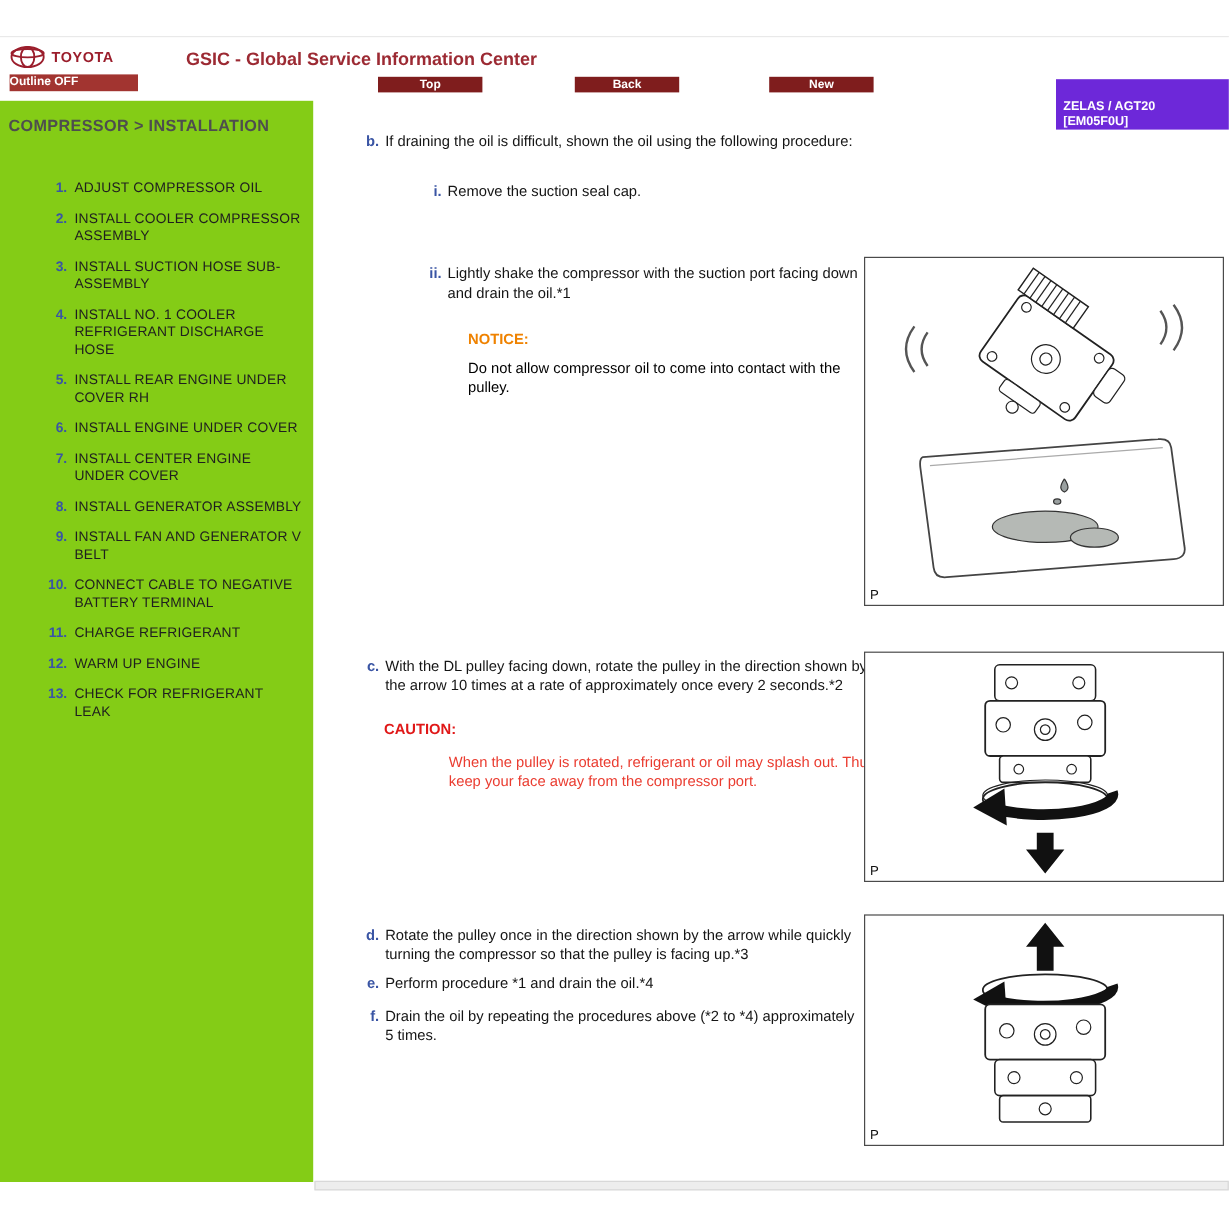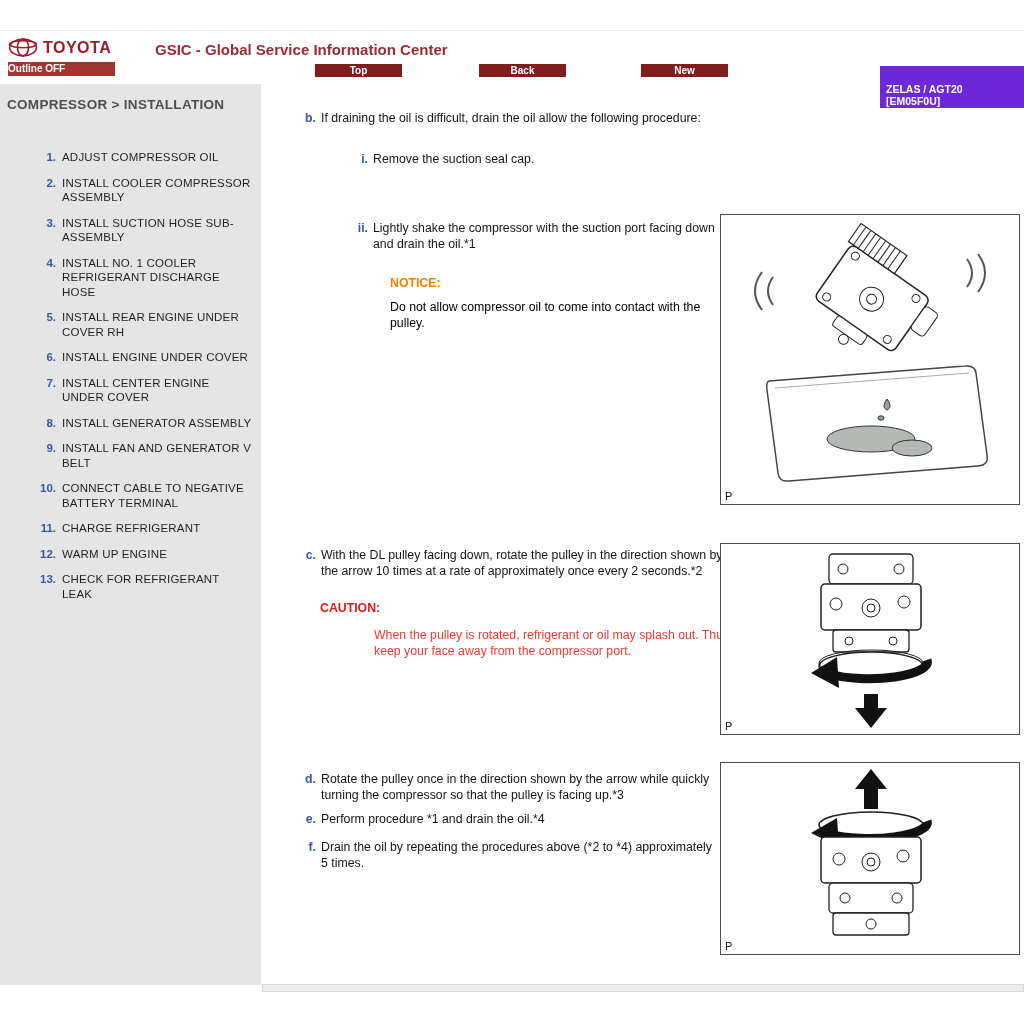--- a/index.html
+++ b/index.html
@@ -2,32 +2,32 @@
 <html><head>
 <meta charset="utf-8">
 <style>
   html,body{margin:0;padding:0;background:#fff;}
   body{width:1024px;height:1024px;position:relative;font-family:"Liberation Sans",sans-serif;overflow:hidden;}
 
   .top-rule{position:absolute;left:0;top:30px;width:1024px;height:1px;background:#e9e9e9;}
 
   
   .logo{position:absolute;left:8px;top:38px;display:flex;align-items:center;gap:5px;}
-  .logo-text{font-size:16px;font-weight:bold;color:#9b1e2c;letter-spacing:.5px;}
+  .logo-text{font-size:12px;font-weight:bold;color:#9b1e2c;letter-spacing:.5px;}
   .outline-btn{position:absolute;left:8px;top:62px;width:107px;height:14px;background:#a23430;color:#fff;
     font-size:10px;font-weight:bold;line-height:14px;cursor:pointer;}
   .gsic-title{position:absolute;left:155px;top:41px;font-size:15px;font-weight:bold;color:#9c2a33;}
   .nav-btn{position:absolute;top:64px;width:87px;height:13px;background:#7f1d1d;color:#fff;font-size:10px;
     font-weight:bold;text-align:center;line-height:13px;cursor:pointer;}
   .nav-top{left:315px}.nav-back{left:479px}.nav-new{left:641px}
   .badge{position:absolute;right:0;top:41px;width:132px;height:25px;background:#6d28d9;color:#fff;
     font-size:10.5px;font-weight:bold;padding:17px 6px 0 6px;overflow:hidden;line-height:12px;margin-top:25px;}
 
   
-  .sidebar{position:absolute;left:0;top:84px;width:261px;height:901px;background:#e5e5e5;}
+  .sidebar{position:absolute;left:0;top:84px;width:261px;height:901px;background:#84cc16;}
   .sb-title{margin:12px 6px 0 7px;font-size:13.5px;font-weight:bold;color:#4e4e4e;letter-spacing:.3px;line-height:18px;}
   .sb-list{margin-top:36px;}
   .sb-item{display:flex;margin-bottom:11px;cursor:pointer;}
   .sb-num{width:62px;min-width:62px;box-sizing:border-box;text-align:right;padding-right:6px;
     font-size:11.5px;font-weight:bold;color:#3a55a4;line-height:14.5px;}
   .sb-label{font-size:11.5px;color:#1f1f1f;line-height:14.5px;width:190px;letter-spacing:.2px;}
 
   
   .step{position:absolute;display:flex;font-size:12.3px;line-height:16px;color:#151515;}
   .marker{min-width:16px;text-align:right;margin-right:5px;font-weight:bold;color:#3a55a4;}
@@ -127,21 +127,21 @@
     </div>
     <div class="sb-item">
       <span class="sb-num">13.</span>
       <span class="sb-label">CHECK FOR REFRIGERANT LEAK</span>
     </div>
   </div>
 </div>
 
 <div class="step nowrap" style="left:300px;top:110px;">
   <span class="marker">b.</span>
-  <span class="text">If draining the oil is difficult, drain the oil allow the following procedure:</span>
+  <span class="text">If draining the oil is difficult, shown the oil using the following procedure:</span>
 </div>
 
 <div class="step nowrap" style="left:352px;top:151px;">
   <span class="marker">i.</span>
   <span class="text">Remove the suction seal cap.</span>
 </div>
 
 <div class="step" style="left:352px;top:220px;">
   <span class="marker">ii.</span>
   <span class="text" style="width:348px;">Lightly shake the compressor with the suction port facing down and drain the oil.*1</span>

